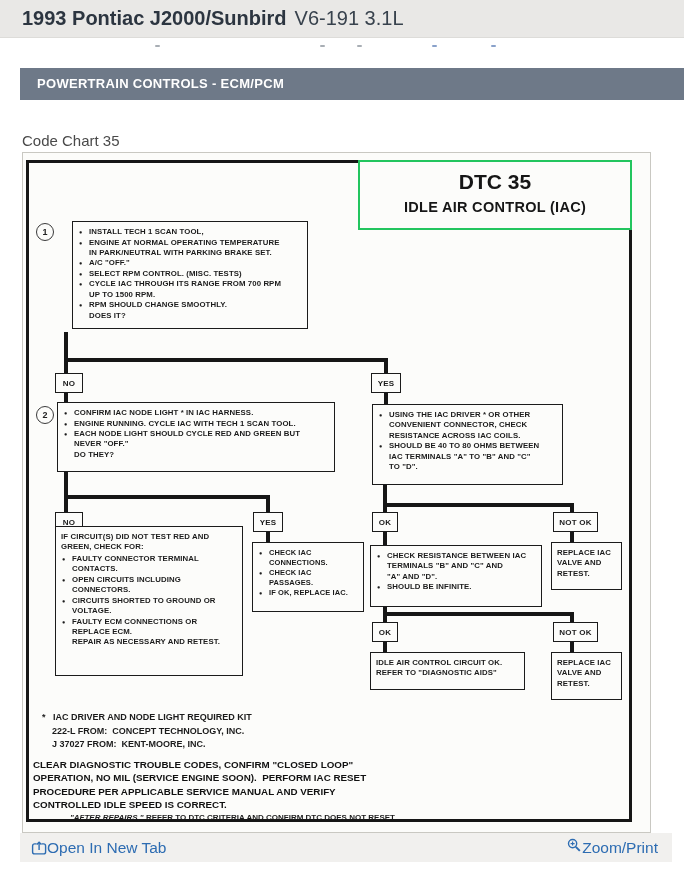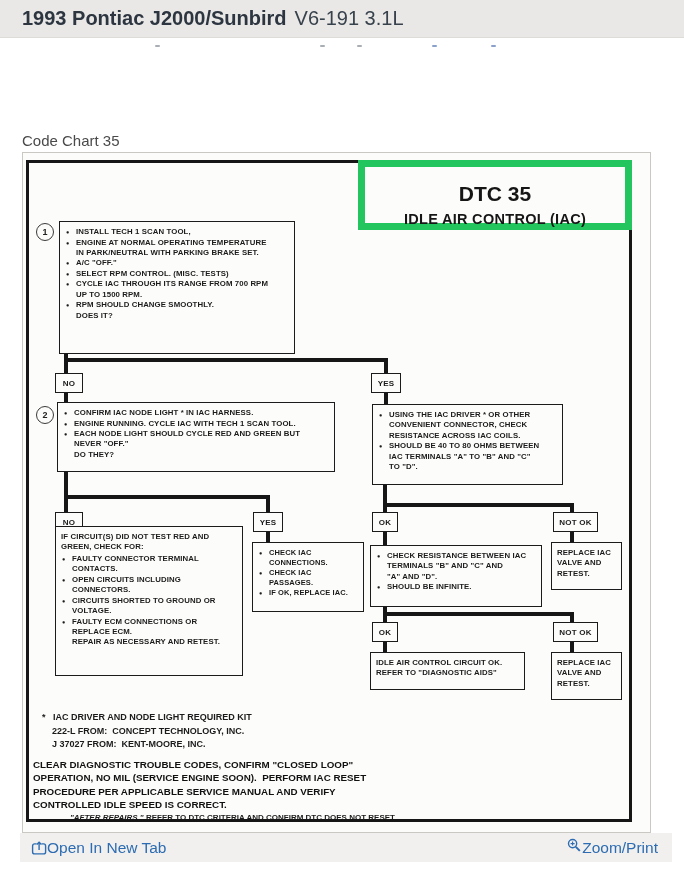--- a/index.html
+++ b/index.html
@@ -30,21 +30,21 @@
   .scan-panel {
     position:absolute; left:22px; top:152px; width:629px; height:681px;
     background:#fcfcfa; border:1px solid #c9c8c2;
   }
   .chart-frame {
     position:absolute; left:26px; top:160px; width:606px; height:662px;
     border:3px solid #161616;
   }
   .dtc-box {
     position:absolute; left:358px; top:160px; width:274px; height:70px;
-    border:7px solid #22c55e; background:#fcfcfa; text-align:center; padding-top:15px;
+    border:2px solid #22c55e; background:#fcfcfa; text-align:center; padding-top:8px;
   }
   .dtc-title { font-size:21px; font-weight:bold; color:#161616; }
   .dtc-sub { font-size:14.5px; font-weight:bold; color:#161616; letter-spacing:.3px; margin-top:5px; }
 
   .conn { position:absolute; background:#161616; }
 
   .fbox {
     position:absolute; border:1.6px solid #1b1b1b; background:#fcfcfa;
     padding:5px 4px 3px 5px; color:#1b1b1b;
     font-size:7.8px; font-weight:bold; line-height:1.34; letter-spacing:.1px;
@@ -103,20 +103,21 @@
   </div>
 
   <div class="remnants">
     <span class="speck" style="left:155px"></span>
     <span class="speck" style="left:320px"></span>
     <span class="speck" style="left:357px"></span>
     <span class="speck b" style="left:432px"></span>
     <span class="speck b" style="left:491px"></span>
   </div>
 
+  <div class="section-bar">POWERTRAIN CONTROLS - ECM/PCM</div>
 
   <div class="code-chart-label">Code Chart 35</div>
 
   <div class="scan-panel"></div>
   <div class="chart-frame"></div>
 
   <div class="conn" style="left:64px;top:332px;width:4px;height:26px"></div>
   <div class="conn" style="left:64px;top:358px;width:324px;height:4px"></div>
   <div class="conn" style="left:64px;top:362px;width:4px;height:11px"></div>
   <div class="conn" style="left:384px;top:362px;width:4px;height:11px"></div>
@@ -142,21 +143,21 @@
   <div class="conn" style="left:570px;top:642px;width:4px;height:10px"></div>
 
   <div class="dtc-box">
     <div class="dtc-title">DTC 35</div>
     <div class="dtc-sub">IDLE AIR CONTROL (IAC)</div>
   </div>
 
   <div class="circ" style="left:36px;top:223px">1</div>
   <div class="circ" style="left:36px;top:406px">2</div>
 
-  <div class="fbox" style="left:59px;top:221px;width:236px;height:133px">
+  <div class="fbox" style="left:72px;top:221px;width:236px;height:108px">
     <div class="bul">
         <span class="dot">●</span>
         <span class="bt">INSTALL TECH 1 SCAN TOOL,</span>
       </div>
     <div class="bul">
         <span class="dot">●</span>
         <span class="bt">ENGINE AT NORMAL OPERATING TEMPERATURE
 IN PARK/NEUTRAL WITH PARKING BRAKE SET.</span>
       </div>
     <div class="bul">

